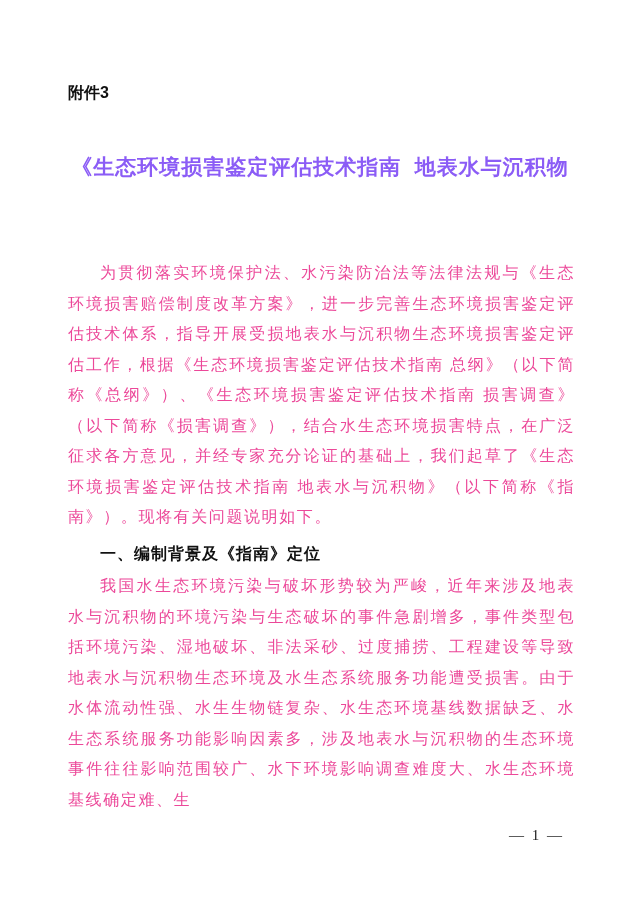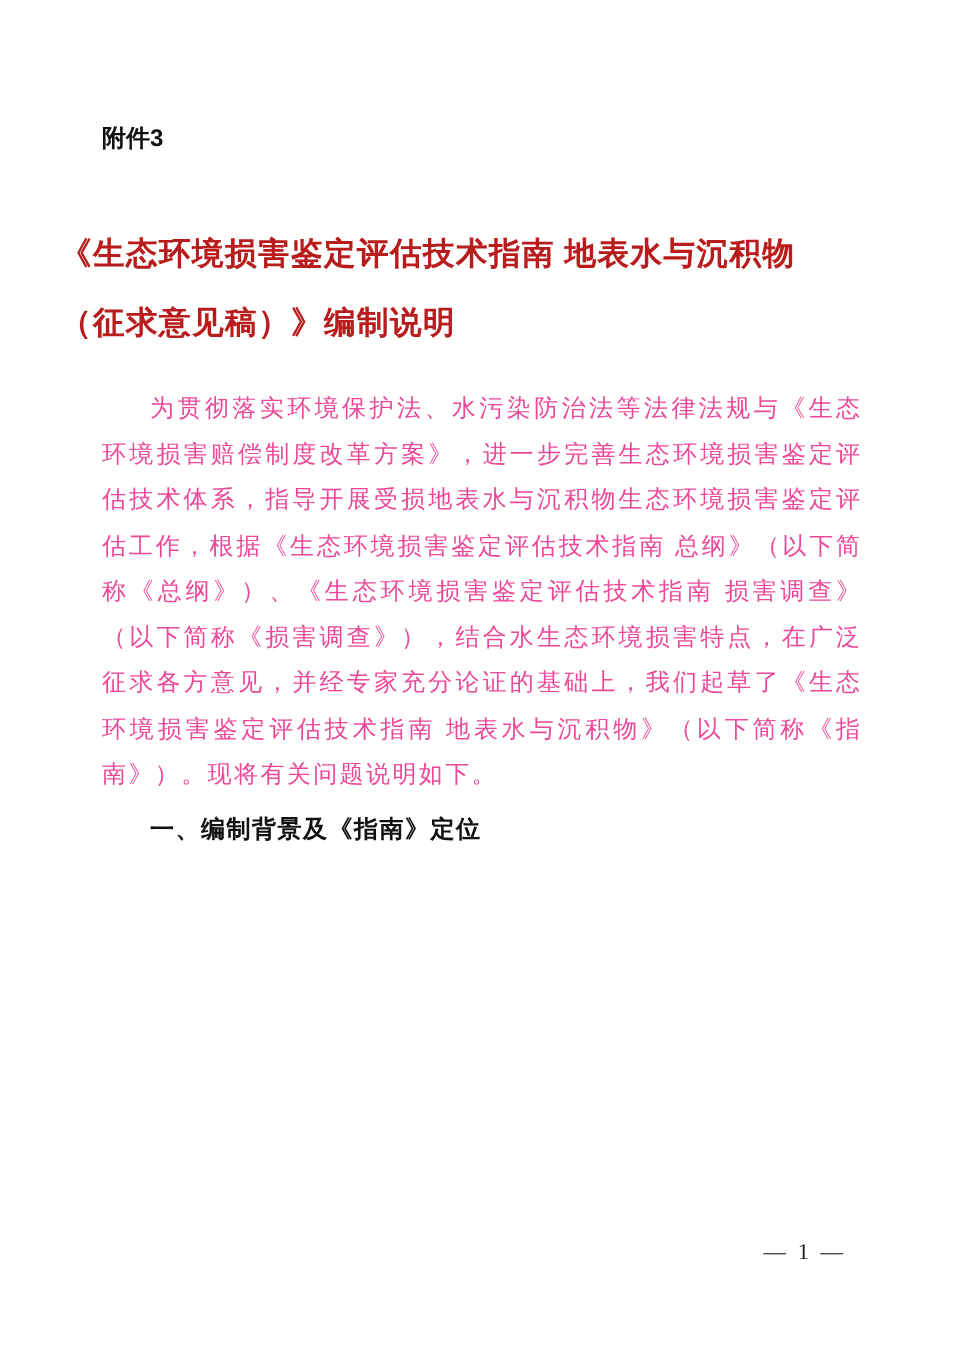--- a/index.html
+++ b/index.html
@@ -21,26 +21,26 @@
     font-weight: bold;
     font-size: 16px;
     line-height: 22px;
     color: #111111;
   }
   .doc-title {
     position: absolute;
     left: 40px;
     right: 40px;
     top: 146px;
-    text-align: left;
-    font-family: Liberation Serif, serif;
+    text-align: center;
+    font-family: Liberation Mono, monospace;
     font-weight: bold;
     font-size: 21px;
     line-height: 46px;
-    color: #b91c1c;
+    color: #8b5cf6;
     letter-spacing: 1px;
   }
   .doc-title .title-line { display: block; }
   .body-block {
     position: absolute;
     left: 68px;
     top: 258px;
     width: 507px;
   }
   .body-para {
@@ -74,25 +74,25 @@
 </style>
 </head>
 <body>
 
 <div class="page">
 
   <div class="attachment-label">附件3</div>
 
   <h1 class="doc-title">
     <span class="title-line">《生态环境损害鉴定评估技术指南 地表水与沉积物</span>
-    <span class="title-line">（征求意见稿）》编制说明</span>
   </h1>
 
   <div class="body-block">
     <p class="body-para">为贯彻落实环境保护法、水污染防治法等法律法规与《生态环境损害赔偿制度改革方案》，进一步完善生态环境损害鉴定评估技术体系，指导开展受损地表水与沉积物生态环境损害鉴定评估工作，根据《生态环境损害鉴定评估技术指南 总纲》（以下简称《总纲》）、《生态环境损害鉴定评估技术指南 损害调查》（以下简称《损害调查》），结合水生态环境损害特点，在广泛征求各方意见，并经专家充分论证的基础上，我们起草了《生态环境损害鉴定评估技术指南 地表水与沉积物》（以下简称《指南》）。现将有关问题说明如下。</p>
 
     <h2 class="section-heading">一、编制背景及《指南》定位</h2>
 
+    <p class="body-para">我国水生态环境污染与破坏形势较为严峻，近年来涉及地表水与沉积物的环境污染与生态破坏的事件急剧增多，事件类型包括环境污染、湿地破坏、非法采砂、过度捕捞、工程建设等导致地表水与沉积物生态环境及水生态系统服务功能遭受损害。由于水体流动性强、水生生物链复杂、水生态环境基线数据缺乏、水生态系统服务功能影响因素多，涉及地表水与沉积物的生态环境事件往往影响范围较广、水下环境影响调查难度大、水生态环境基线确定难、生</p>
   </div>
 
   <div class="page-footer">— 1 —</div>
 
 </div>
 
 </body></html>

